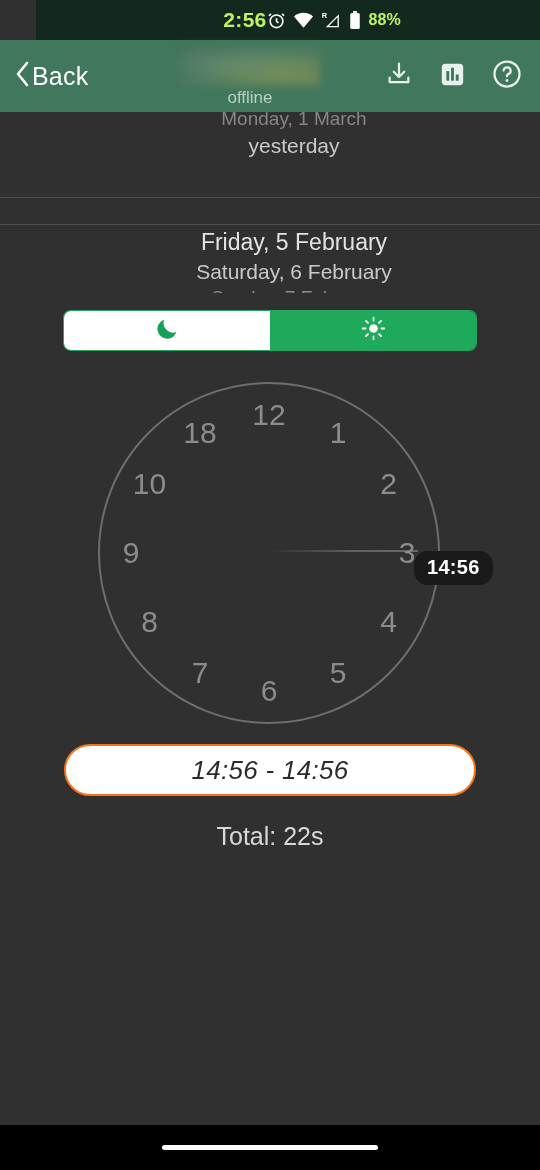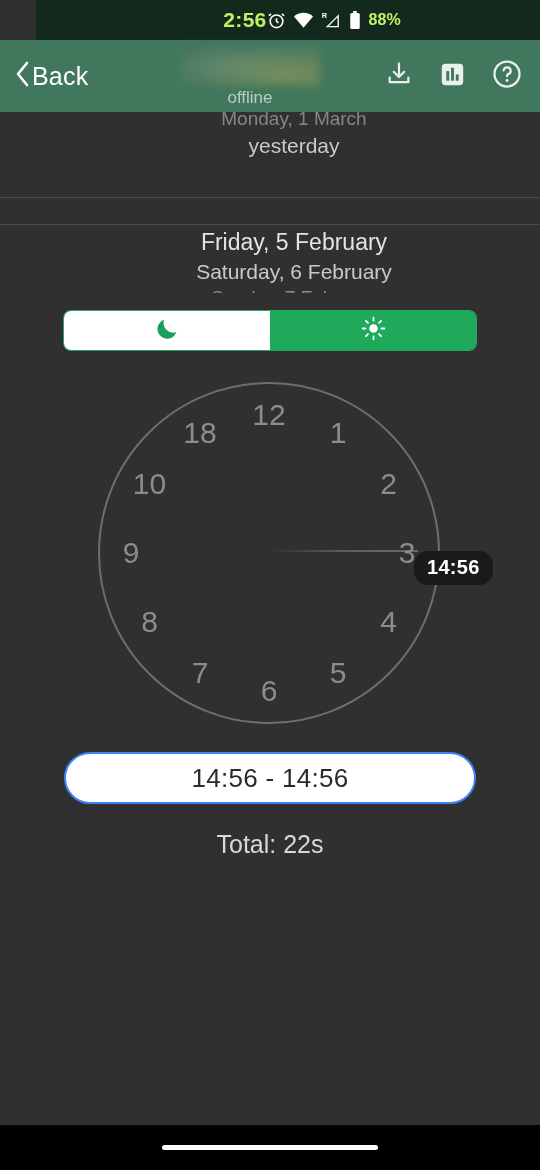--- a/index.html
+++ b/index.html
@@ -136,27 +136,28 @@
     background:#1a1a1a;
     color:#ffffff;
     font-size:20px; font-weight:700;
     padding:5px 13px 6px;
     border-radius:14px;
     letter-spacing:.3px;
   }
 
   
   #range-pill {
-    margin:20px auto 0;
+    margin:12px auto 0;
     width:412px; height:52px;
     background:#ffffff;
-    border:2px solid #3b82f6;
+    border:2px solid #f97316;
     border-radius:26px;
     display:flex; align-items:center; justify-content:center;
     cursor:pointer;
+    font-style:italic;
   }
   #range-text { color:#2b2b2b; font-size:26px; letter-spacing:.3px; }
   #total-text {
     margin-top:26px;
     text-align:center;
     color:#d8d8d8;
     font-size:25px;
   }
 
   

